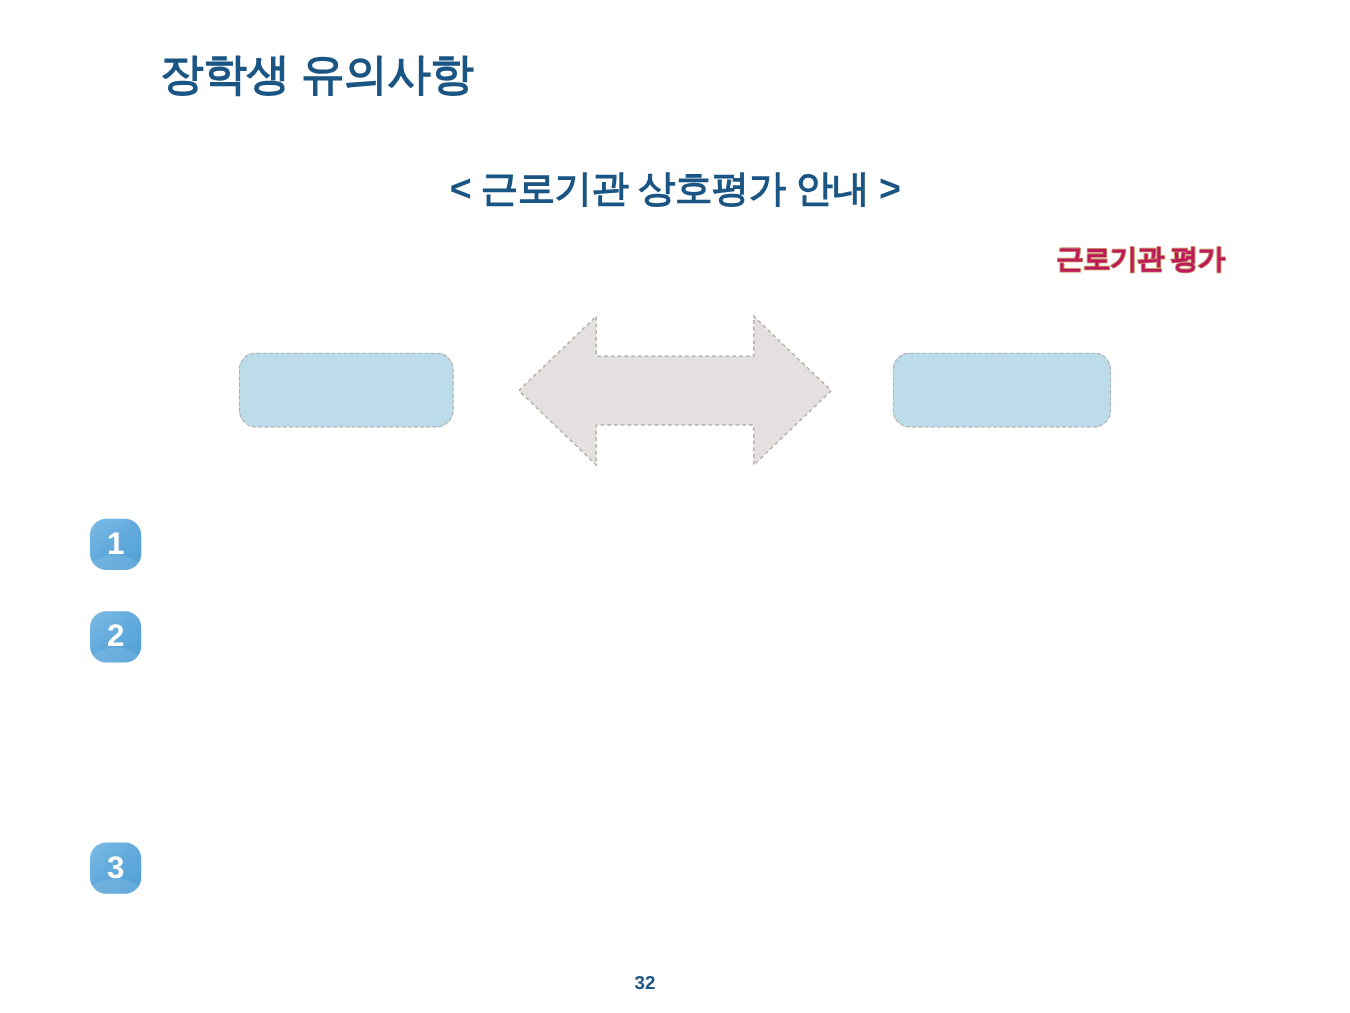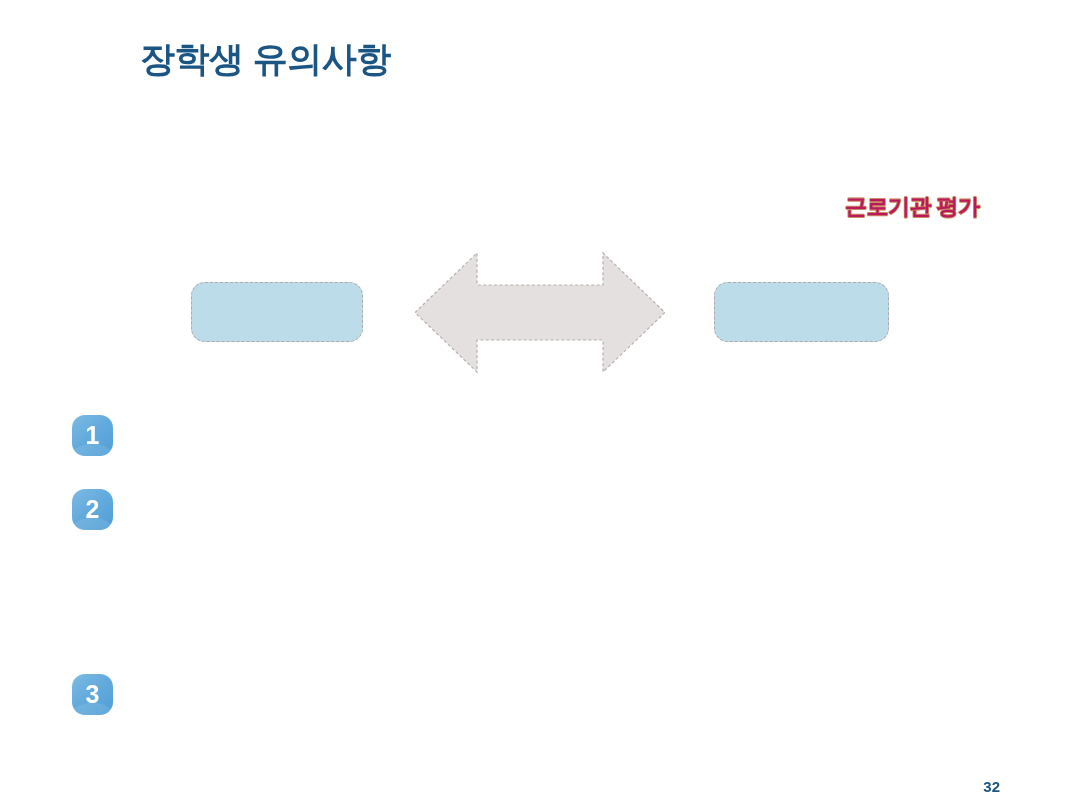--- a/index.html
+++ b/index.html
@@ -14,21 +14,21 @@
     position: relative;
     width: 1080px;
     height: 810px;
     background: #ffffff;
     overflow: hidden;
   }
 
   
   .slide-title {
     position: absolute;
-    left: 140px;
+    left: 128px;
     top: 36px;
     font-size: 35px;
     font-weight: bold;
     color: #1a5583;
     letter-spacing: -0.5px;
     white-space: nowrap;
   }
   .slide-subtitle {
     position: absolute;
     left: 0;
@@ -112,33 +112,35 @@
   #badge-1 { left: 72px; top: 415px; }
   #badge-2 { left: 72px; top: 489px; }
   #badge-3 { left: 72px; top: 674px; }
 
   
   .page-number {
     position: absolute;
     left: 0;
     top: 778px;
     width: 1000px;
-    text-align: right;
+    text-align: center;
     font-size: 15px;
     font-weight: bold;
     color: #1a5583;
+    padding-left: 16px;
   }
 </style>
 </head>
 <body>
 
 <div id="slide">
 
   <div class="slide-title">장학생 유의사항</div>
 
+  <div class="slide-subtitle">&lt; 근로기관 상호평가 안내 &gt;</div>
 
   <div class="caption-outlined">근로기관 평가</div>
 
   <div class="blue-box" id="box-left"></div>
 
   <div id="double-arrow">
     <svg viewBox="0 0 250 135" preserveAspectRatio="none" aria-hidden="true">
       <polygon points="0,67.5 62,8 62,40 188,40 188,8 250,67.5 188,127 188,95 62,95 62,127" fill="#e3e0df" stroke="#b6b0ad" stroke-width="1.2" stroke-dasharray="3,2.4" stroke-linejoin="miter"></polygon>
     </svg>
   </div>

